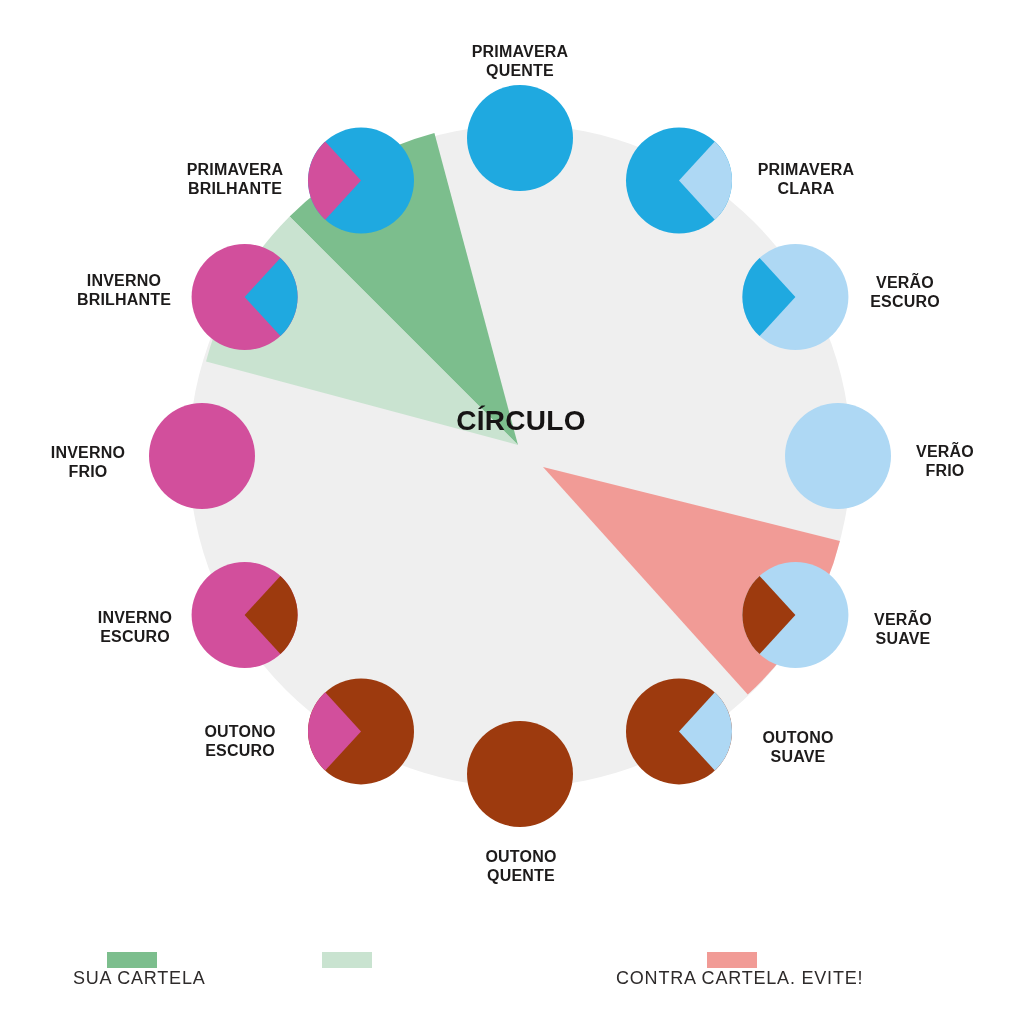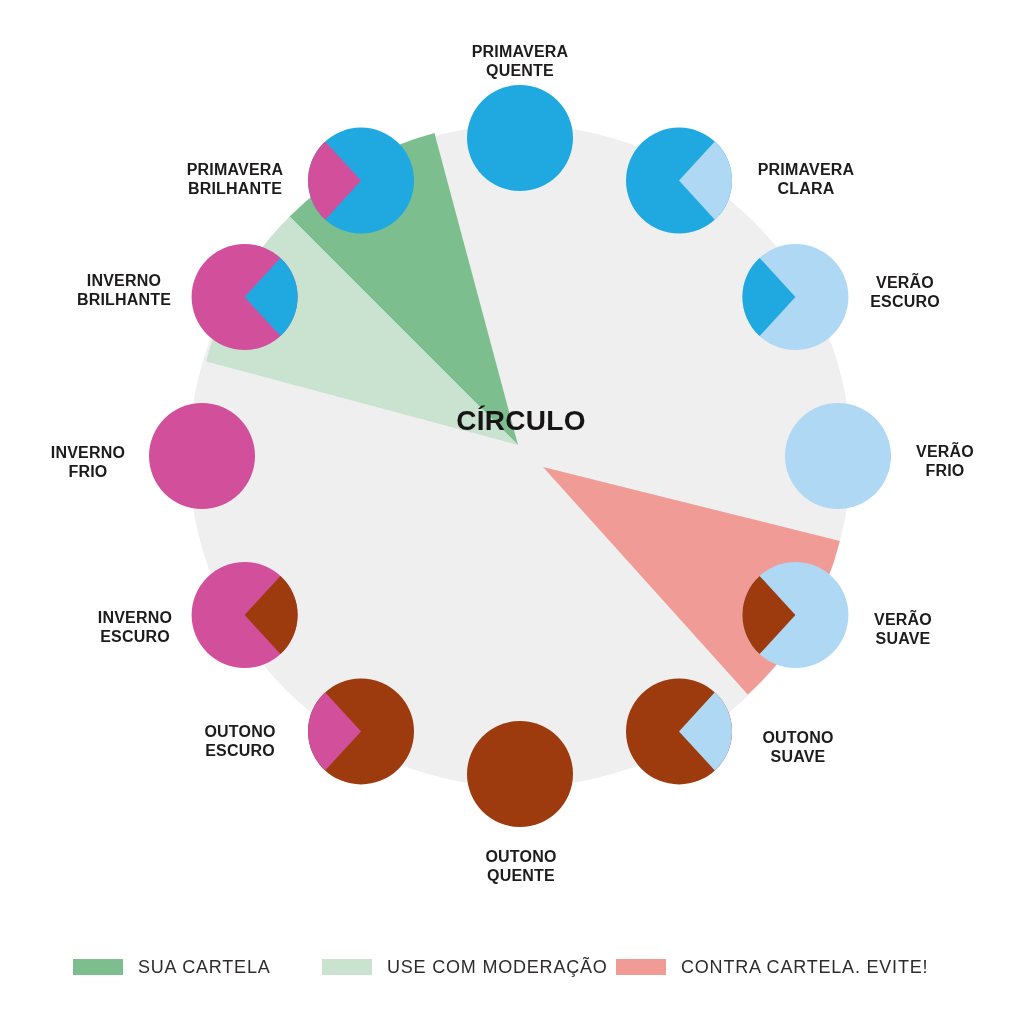--- a/index.html
+++ b/index.html
@@ -40,20 +40,21 @@
   .legend-item {
     position: absolute;
     top: 952px;
     height: 30px;
     display: flex;
     align-items: center;
     font-size: 18px;
     letter-spacing: 0.8px;
     color: #2e2b2b;
     white-space: nowrap;
+    flex-direction: column;
   }
   .legend-swatch {
     width: 50px;
     height: 16px;
     margin-right: 15px;
     flex: 0 0 auto;
   }
 </style>
 </head>
 <body>
@@ -165,20 +166,19 @@
       </div>
     </div>
 
   <div id="legend">
       <div class="legend-item" style="left: 73px;">
         <div class="legend-swatch" style="background: rgb(124, 190, 141);"></div>
         <span>SUA CARTELA</span>
       </div>
       <div class="legend-item" style="left: 322px;">
         <div class="legend-swatch" style="background: rgb(201, 227, 208);"></div>
-        <span>USE COM MODERAÇÃO</span>
       </div>
       <div class="legend-item" style="left: 616px;">
         <div class="legend-swatch" style="background: rgb(241, 155, 150);"></div>
         <span>CONTRA CARTELA. EVITE!</span>
       </div>
     </div>
 </div>
 
 </body></html>

